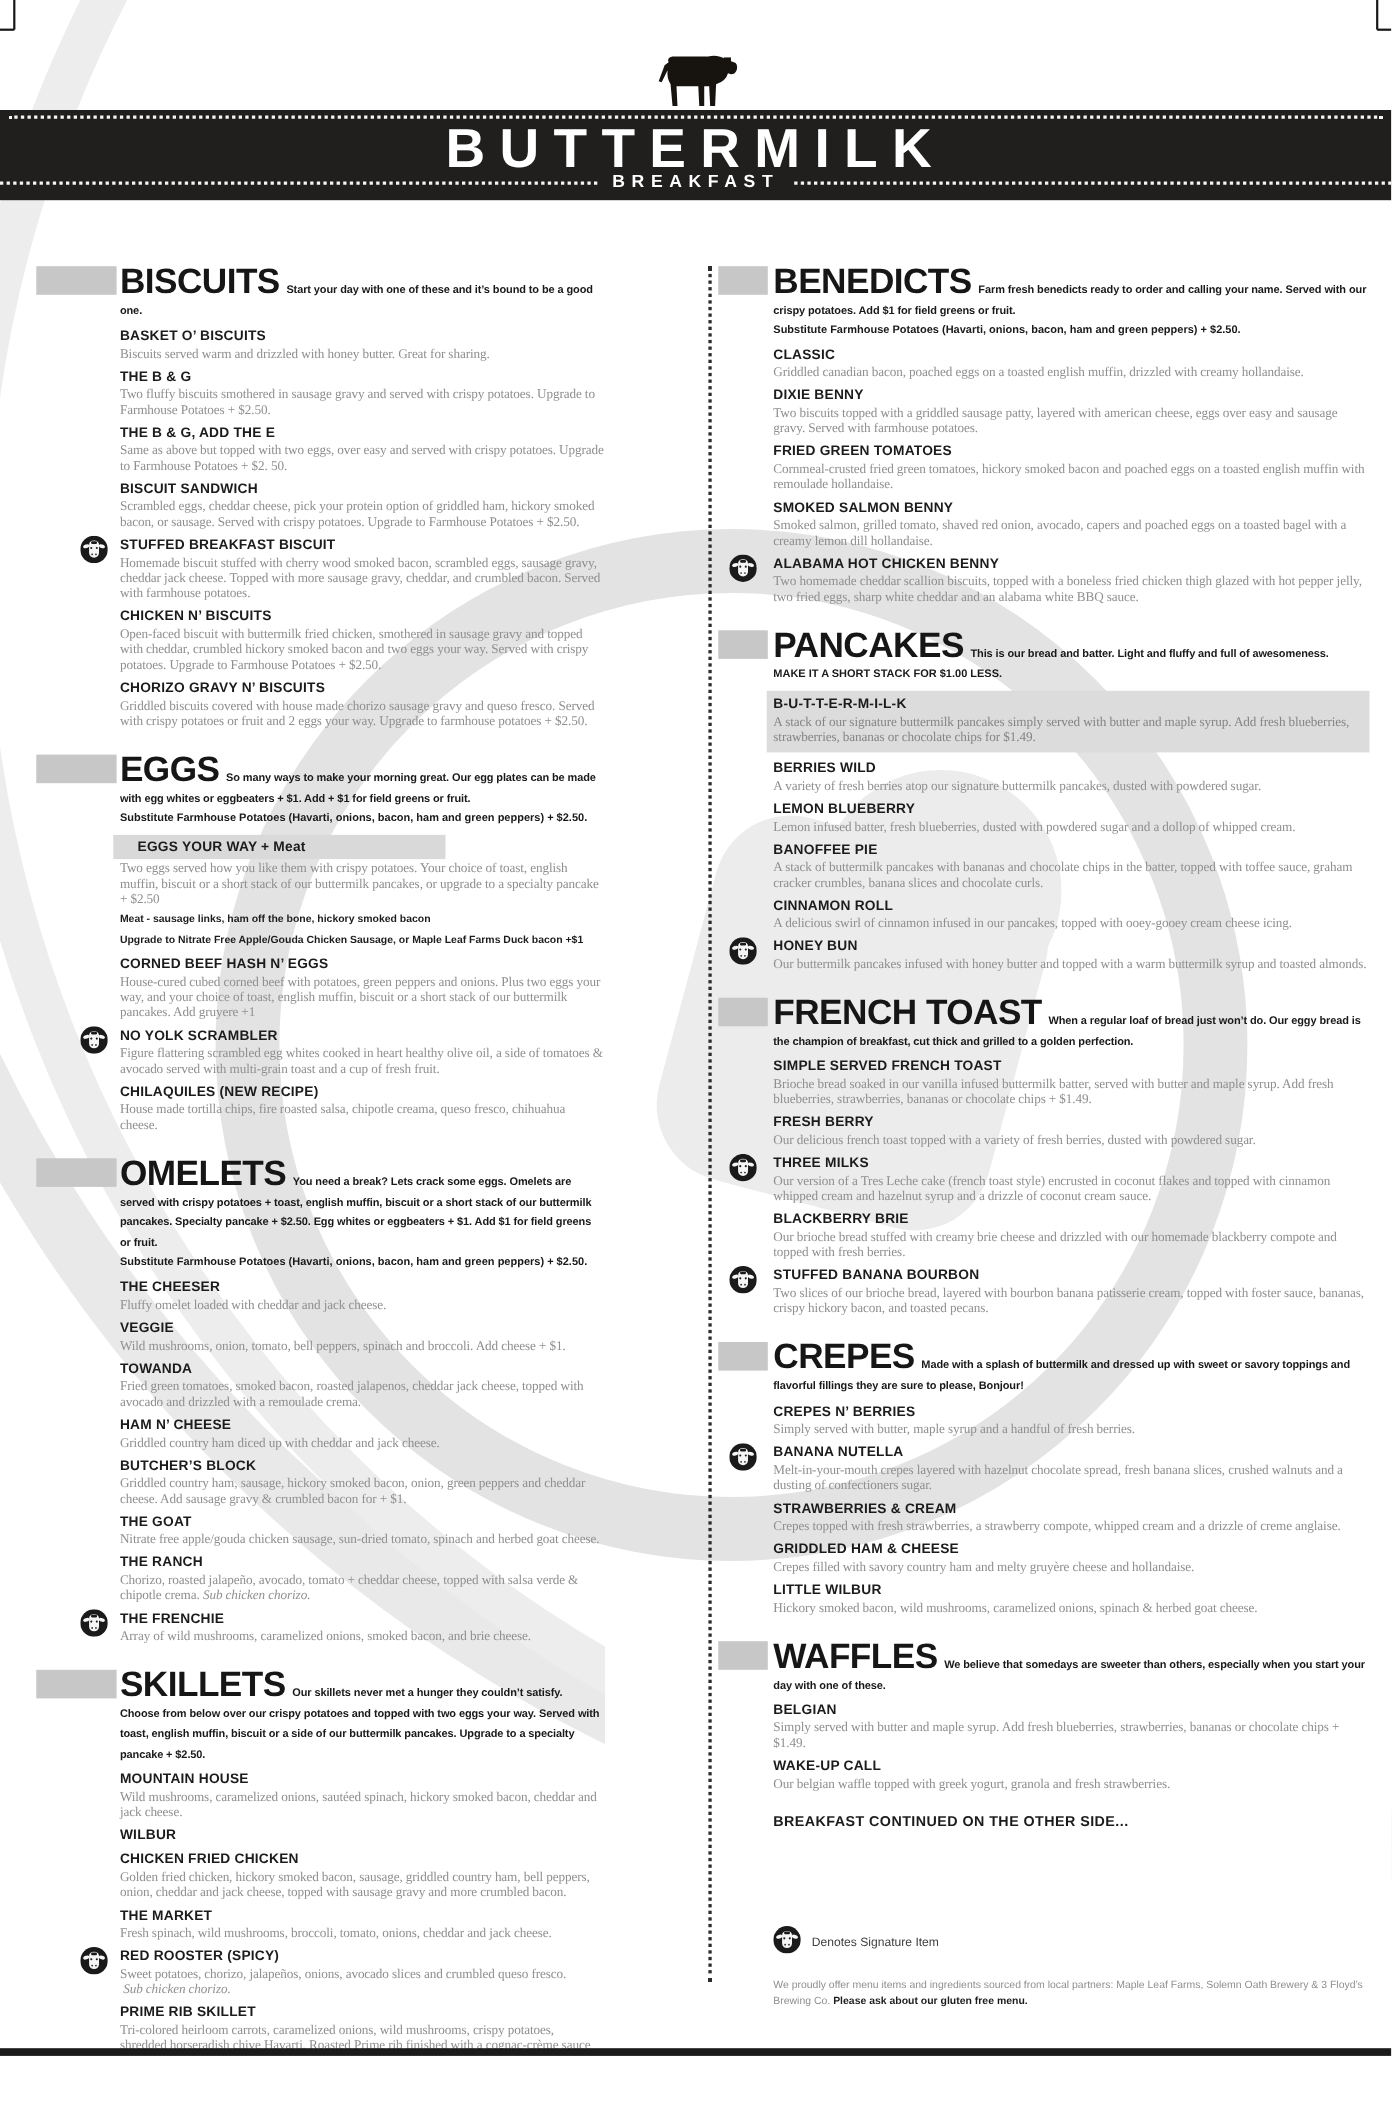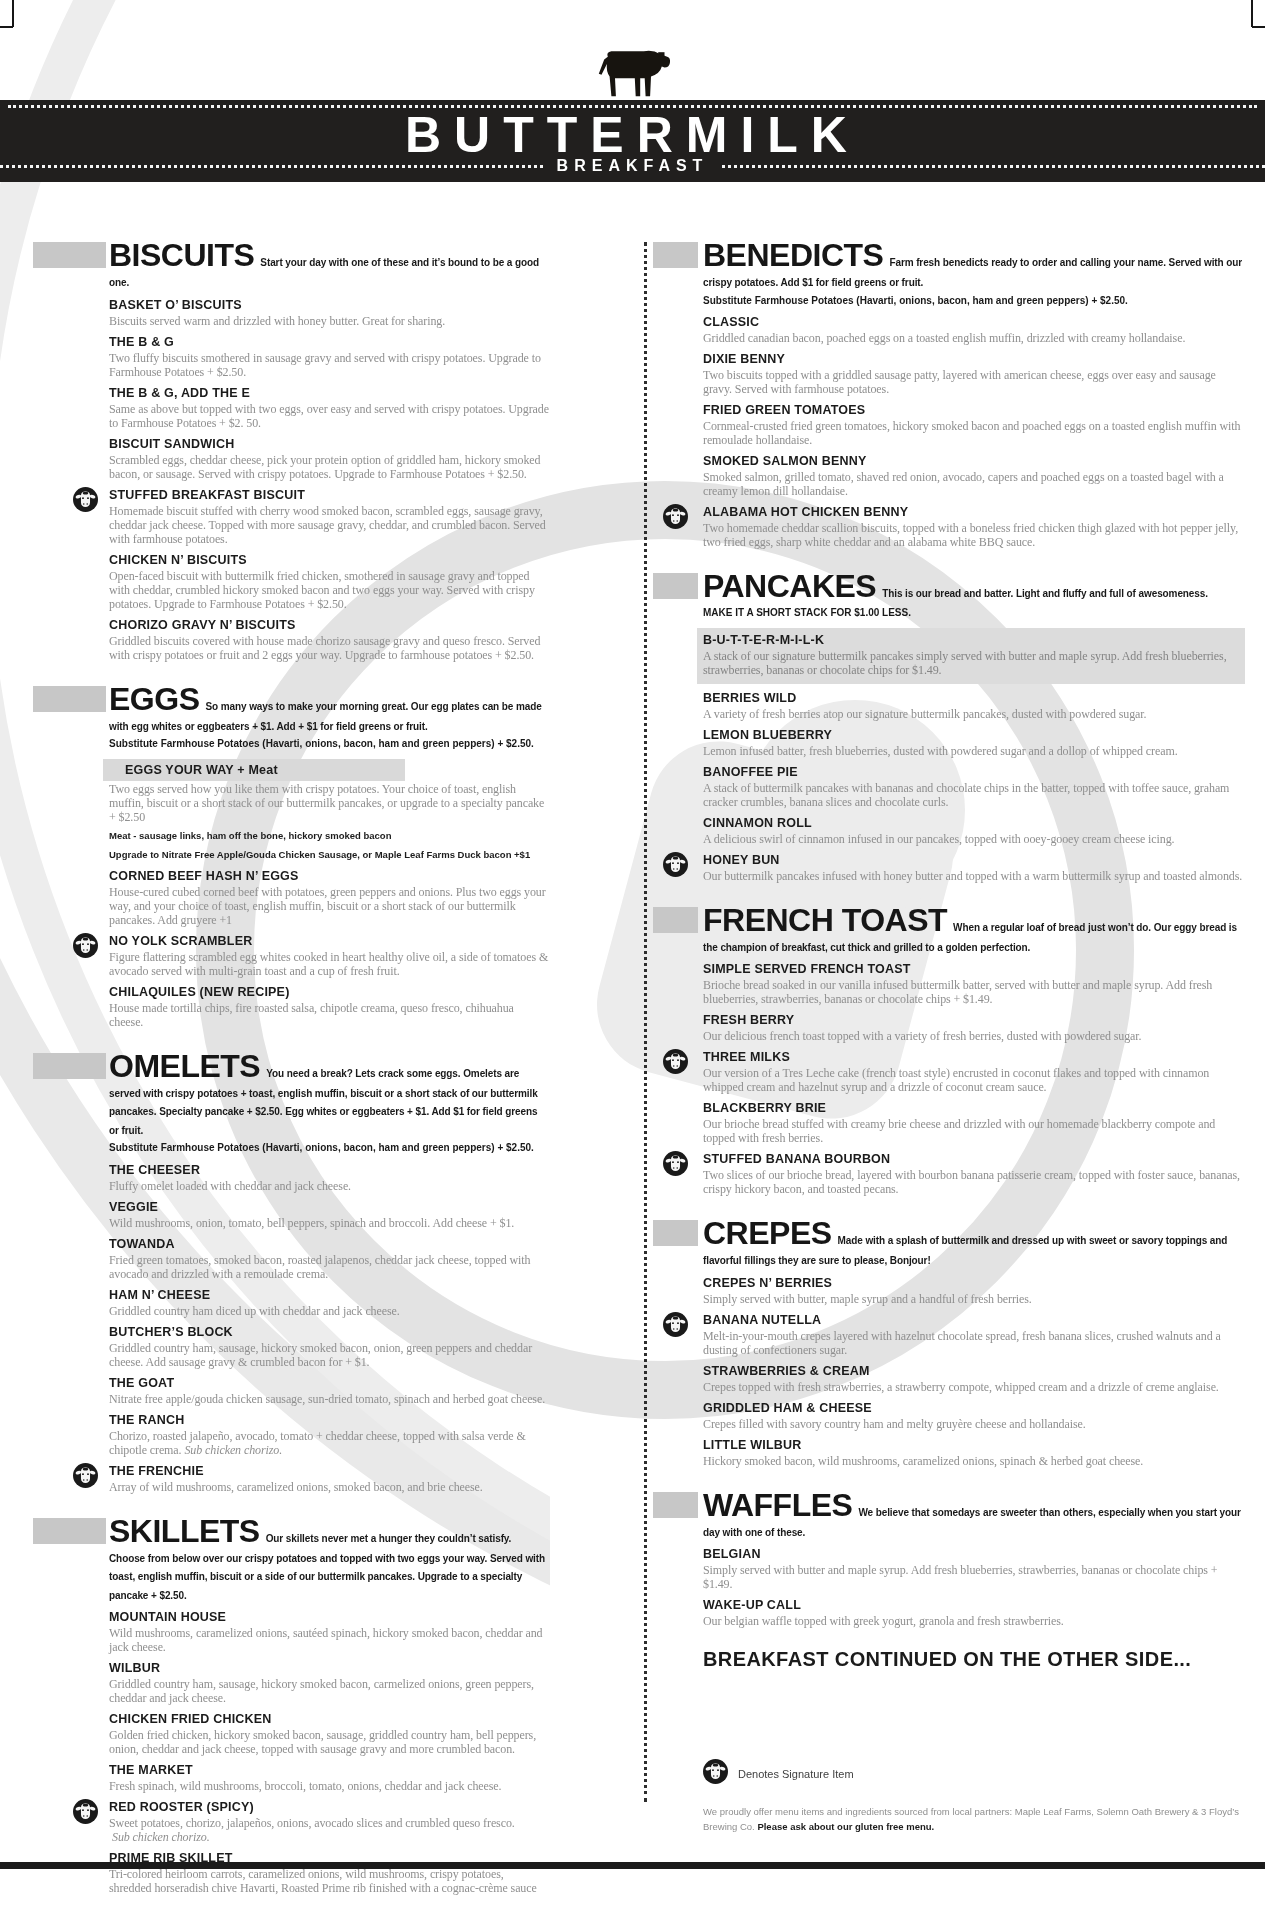--- a/index.html
+++ b/index.html
@@ -50,21 +50,21 @@
   .item-desc i { margin-left:3px; }
   .item-bold { margin:5px 0 0; font-size:9.5px; line-height:14px; font-weight:bold; color:#1c1c1c; }
   .sig { position:absolute; top:-1px; }
   .col-left  .sig { left:-36px; }
   .col-right .sig { left:-40px; }
   .hl-title .item-name { display:inline-block; background:#d9d9d9; width:280px; padding:4px 0 3px 22px; margin-left:-6px; }
   .hl-full { background:#dcdcdc; padding:5px 8px 7px 6px; margin-left:-6px; }
   .hl-full .item-desc { color:#858585; }
 
   
-  .continued { margin:18px 0 0; font-size:20px; font-weight:bold; letter-spacing:0.4px; color:#1b1b1b; }
+  .continued { margin:18px 0 0; font-size:13px; font-weight:bold; letter-spacing:0.4px; color:#1b1b1b; }
   .legend { margin-top:88px; display:flex; align-items:center; }
   .legend-label { font-size:11px; color:#3f3f3f; margin-left:10px; }
   .sourcing { margin:16px 0 0; font-size:9.5px; line-height:15px; color:#8f8f8f; width:540px; }
   .sourcing b { color:#1c1c1c; }
 
   .bottom-rule { position:absolute; left:0; top:1862px; width:1265px; height:7px; background:#1b1b1b; z-index:2; }
 </style>
 </head>
 <body>
 
@@ -223,21 +223,20 @@
       </section>
       <section class="sec">
         <div class="swatch"></div>
         <p class="headline"><span class="sec-title">SKILLETS</span><span class="sec-tag">Our skillets never met a hunger they couldn’t satisfy. Choose from below over our crispy potatoes and topped with two eggs your way. Served with toast, english muffin, biscuit or a side of our buttermilk pancakes. Upgrade to a specialty pancake + $2.50.</span></p>
         <div class="item">
           <p class="item-name">MOUNTAIN HOUSE</p>
           <p class="item-desc"><span>Wild mushrooms, caramelized onions, sautéed spinach, hickory smoked bacon, cheddar and jack cheese.</span></p>
         </div>
         <div class="item">
           <p class="item-name">WILBUR</p>
-          <p class="item-desc"><span>Griddled country ham, sausage, hickory smoked bacon, carmelized onions, green peppers, cheddar and jack cheese.</span></p>
         </div>
         <div class="item">
           <p class="item-name">CHICKEN FRIED CHICKEN</p>
           <p class="item-desc"><span>Golden fried chicken, hickory smoked bacon, sausage, griddled country ham, bell peppers, onion, cheddar and jack cheese, topped with sausage gravy and more crumbled bacon.</span></p>
         </div>
         <div class="item">
           <p class="item-name">THE MARKET</p>
           <p class="item-desc"><span>Fresh spinach, wild mushrooms, broccoli, tomato, onions, cheddar and jack cheese.</span></p>
         </div>
         <div class="item">

